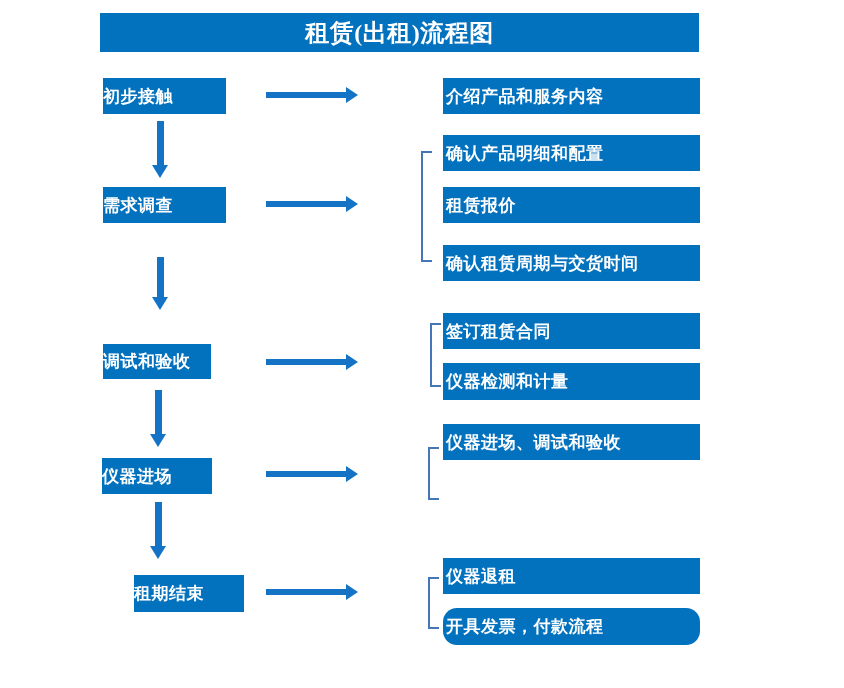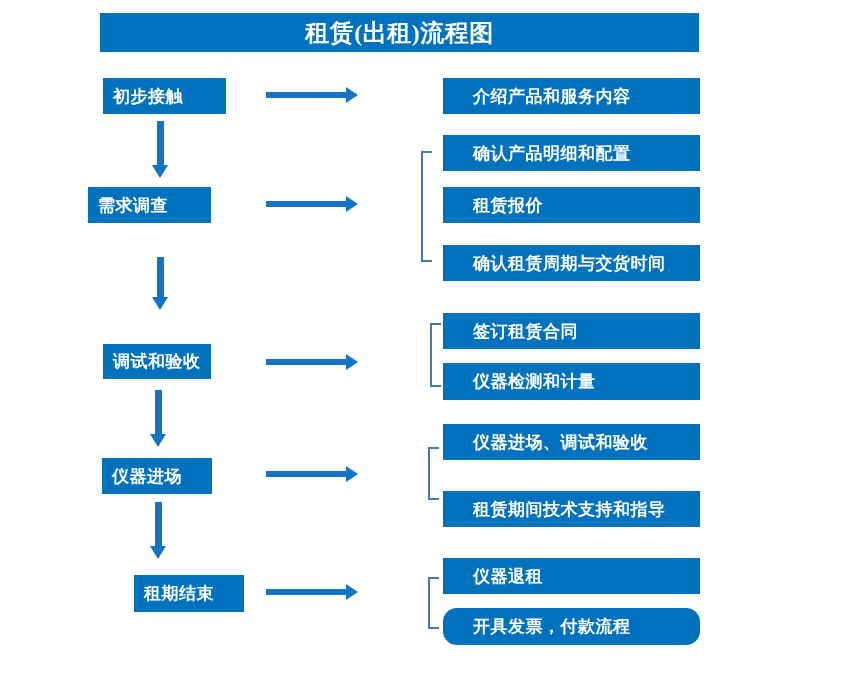--- a/index.html
+++ b/index.html
@@ -15,22 +15,22 @@
     font-weight:bold;
     font-size:17px;
     display:flex;
     align-items:center;
     letter-spacing:0.5px;
   }
   .titlebar{
     justify-content:center;
     font-size:24px;
   }
-  .stagebox{padding-left:10px;}
-  .taskbox{padding-left:30px;}
+  .stagebox{}
+  .taskbox{padding-left:3px;}
   .harrow{
     height:6px;
     background:var(--arrowblue);
   }
   .harrow::after{
     content:"";
     position:absolute;
     right:-12px;
     top:-5px;
     width:0;height:0;
@@ -59,33 +59,32 @@
   }
 </style>
 </head>
 <body>
 
 <div style="--boxblue:#0271BE;--arrowblue:#1473C4;--bracketblue:#4576B5;width:844px;height:688px;position:relative;">
 
   <div class="abs bluebox titlebar" style="left:100px;top:13px;width:599px;height:39px;">租赁(出租)流程图</div>
 
   <div class="abs bluebox stagebox" style="left:103px;top:78px;width:123px;height:36px;">初步接触</div>
-  <div class="abs bluebox stagebox" style="left:88px;top:187px;width:123px;height:36px;">需求调查</div>
+  <div class="abs bluebox stagebox" style="left:103px;top:187px;width:123px;height:36px;">需求调查</div>
   <div class="abs bluebox stagebox" style="left:103px;top:344px;width:108px;height:35px;">调试和验收</div>
   <div class="abs bluebox stagebox" style="left:102px;top:458px;width:110px;height:36px;">仪器进场</div>
   <div class="abs bluebox stagebox" style="left:102px;top:575px;width:110px;height:37px;margin-left:32px;">租期结束</div>
 
   <div class="abs bluebox taskbox" style="left:443px;top:78px;width:257px;height:36px;">介绍产品和服务内容</div>
   <div class="abs bluebox taskbox" style="left:443px;top:135px;width:257px;height:36px;">确认产品明细和配置</div>
   <div class="abs bluebox taskbox" style="left:443px;top:187px;width:257px;height:36px;">租赁报价</div>
   <div class="abs bluebox taskbox" style="left:443px;top:245px;width:257px;height:36px;">确认租赁周期与交货时间</div>
   <div class="abs bluebox taskbox" style="left:443px;top:313px;width:257px;height:36px;">签订租赁合同</div>
   <div class="abs bluebox taskbox" style="left:443px;top:363px;width:257px;height:37px;">仪器检测和计量</div>
   <div class="abs bluebox taskbox" style="left:443px;top:424px;width:257px;height:36px;">仪器进场、调试和验收</div>
-  <div class="abs bluebox taskbox" style="left:443px;top:491px;width:257px;height:36px;">租赁期间技术支持和指导</div>
   <div class="abs bluebox taskbox" style="left:443px;top:558px;width:257px;height:36px;">仪器退租</div>
   <div class="abs bluebox taskbox" style="left:443px;top:608px;width:257px;height:37px;border-radius:14px;">开具发票，付款流程</div>
 
   <div class="abs harrow" style="left:266px;top:92px;width:80px;"></div>
   <div class="abs harrow" style="left:266px;top:201px;width:80px;"></div>
   <div class="abs harrow" style="left:266px;top:359px;width:80px;"></div>
   <div class="abs harrow" style="left:266px;top:471px;width:80px;"></div>
   <div class="abs harrow" style="left:266px;top:589px;width:80px;"></div>
 
   <div class="abs varrow" style="left:157px;top:121px;height:44px;"></div>

